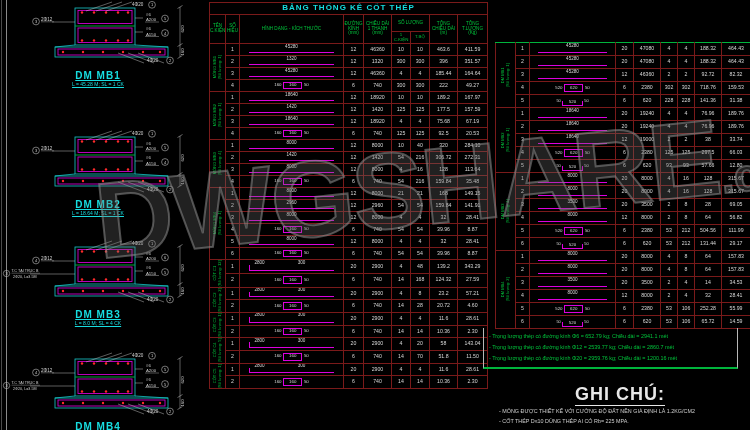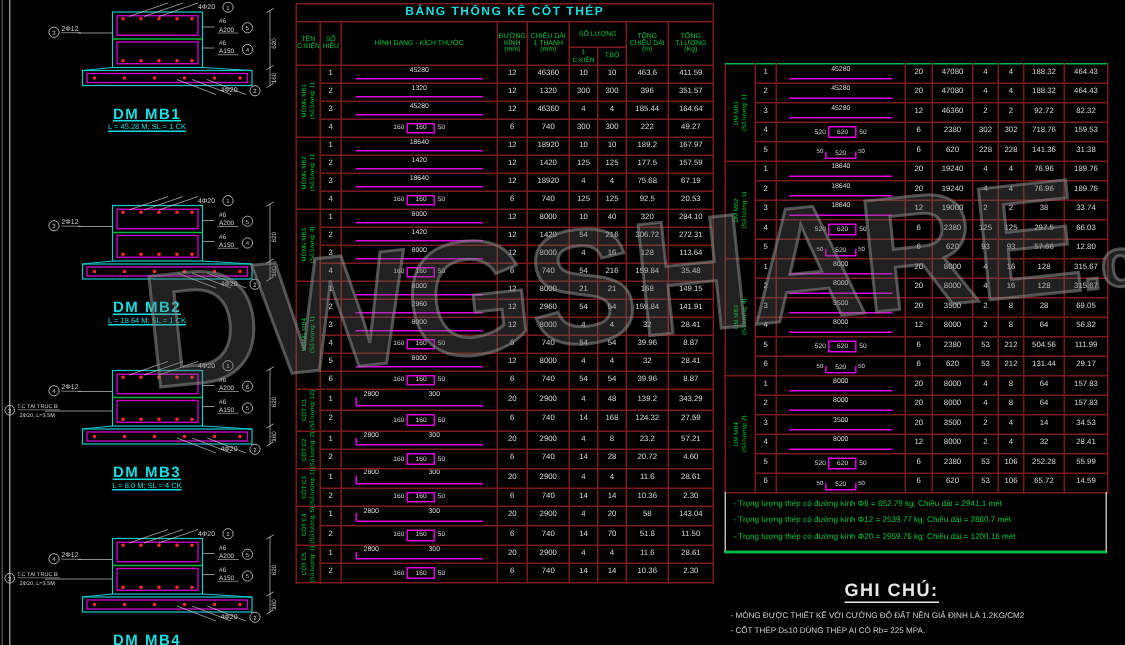--- a/index.html
+++ b/index.html
@@ -1,18 +1,18 @@
 <!DOCTYPE html>
 <html><head>
 <meta charset="utf-8">
 <style>
   html,body{margin:0;padding:0;background:#000;}
   body{position:relative;width:750px;height:430px;overflow:hidden;
        font-family:"Liberation Sans",sans-serif;-webkit-font-smoothing:none;}
-  .abs{position:absolute;}
+  .abs{position:absolute;margin-left:12px;}
 
   
   .vframe{position:absolute;top:0;bottom:0;width:1px;background:#8a8a8a;}
 
   
   table.ctab{border-collapse:collapse;table-layout:fixed;background:#000;
              border:1px solid #b8b8b8;}
   table.ctab td,table.ctab th{border:1px solid #7a1a1a;padding:0;margin:0;
       color:#d8d8d8;font-size:5.2px;font-weight:normal;text-align:center;
       vertical-align:middle;overflow:hidden;white-space:nowrap;line-height:1.05;}
@@ -52,21 +52,21 @@
        height:4px;border-left:1.3px solid #dd00dd;}
   .tierow .tb:before{left:0;} .tierow .tb:after{right:0;}
 
   
   .notesbox{position:absolute;left:483px;top:328px;width:255px;height:41px;
       border:1px solid #b8b8b8;border-top:none;border-bottom:2px solid #00b43c;
       box-sizing:border-box;padding:3px 0 0 5px;}
   .notesbox .nl{color:#00c63c;font-size:5.4px;line-height:11px;white-space:nowrap;}
 
   
-  .gtitle{color:#e8e8e8;font-size:12px;font-weight:bold;letter-spacing:1px;
+  .gtitle{color:#e8e8e8;font-size:18px;font-weight:bold;letter-spacing:1px;
       border-bottom:1.6px solid #e8e8e8;padding-bottom:1px;}
   .gitem{color:#cfcfcf;font-size:5.4px;line-height:10px;white-space:nowrap;}
 
   
   .detail{position:absolute;left:0;width:196px;}
   .dtitle{color:#17dde0;font-size:10px;font-weight:bold;text-align:center;
       text-decoration:underline;letter-spacing:1px;margin-top:1px;}
   .dsub{color:#17dde0;font-size:5px;text-align:center;text-decoration:underline;}
 
   

